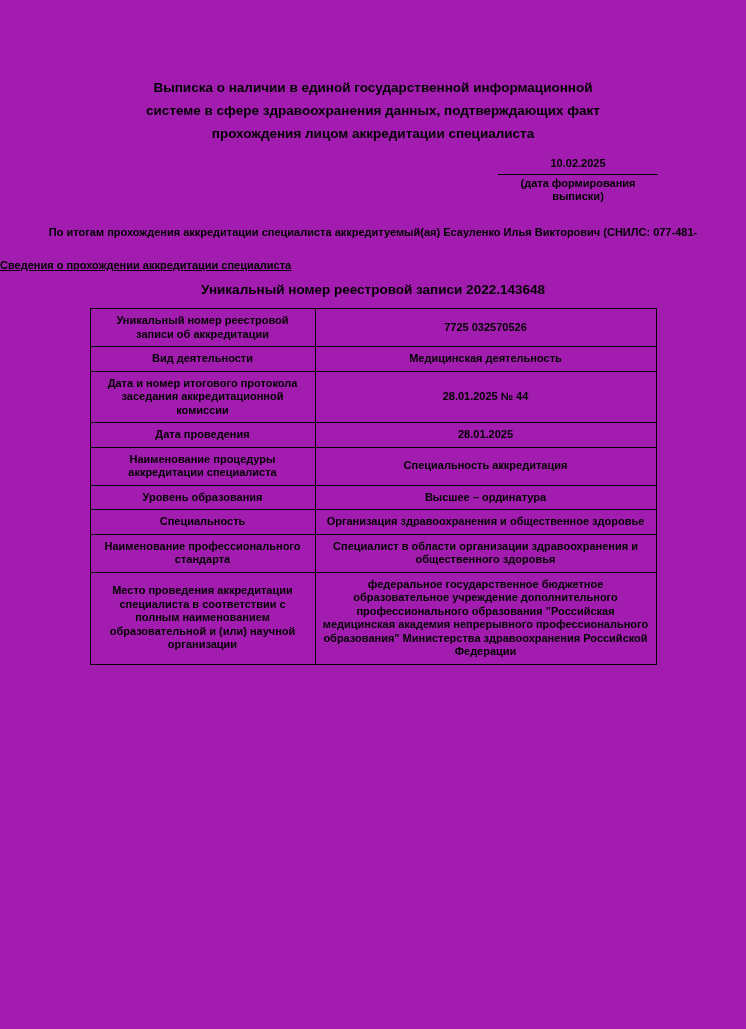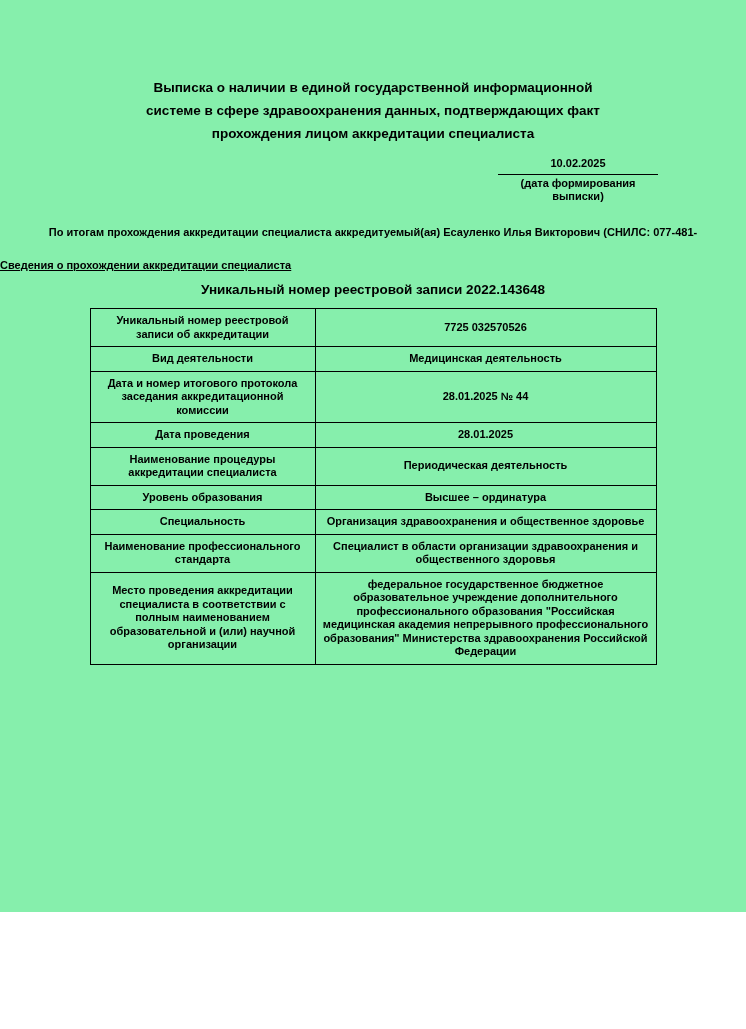--- a/index.html
+++ b/index.html
@@ -5,22 +5,22 @@
   * { margin: 0; padding: 0; box-sizing: border-box; }
   html, body { background: #ffffff; }
   body {
     width: 746px; height: 1029px;
     font-family: "Liberation Sans", sans-serif;
     color: #000000;
     font-weight: 700;
   }
   .page {
     position: relative;
-    width: 746px; height: 912px;
-    background: #86efac;
+    width: 746px; height: 1029px;
+    background: #a21caf;
     overflow: hidden;
   }
   .doc-title {
     padding-top: 76px;
     text-align: center;
     font-size: 13.5px;
     line-height: 23px;
   }
   .date-block {
     width: 160px;
@@ -113,21 +113,21 @@
       <tr>
         <td class="col-label">Дата и номер итогового протокола заседания аккредитационной комиссии</td>
         <td class="col-value">28.01.2025 № 44</td>
       </tr>
       <tr>
         <td class="col-label">Дата проведения</td>
         <td class="col-value">28.01.2025</td>
       </tr>
       <tr>
         <td class="col-label">Наименование процедуры аккредитации специалиста</td>
-        <td class="col-value">Периодическая деятельность</td>
+        <td class="col-value">Специальность аккредитация</td>
       </tr>
       <tr>
         <td class="col-label">Уровень образования</td>
         <td class="col-value">Высшее – ординатура</td>
       </tr>
       <tr>
         <td class="col-label">Специальность</td>
         <td class="col-value">Организация здравоохранения и общественное здоровье</td>
       </tr>
       <tr>

